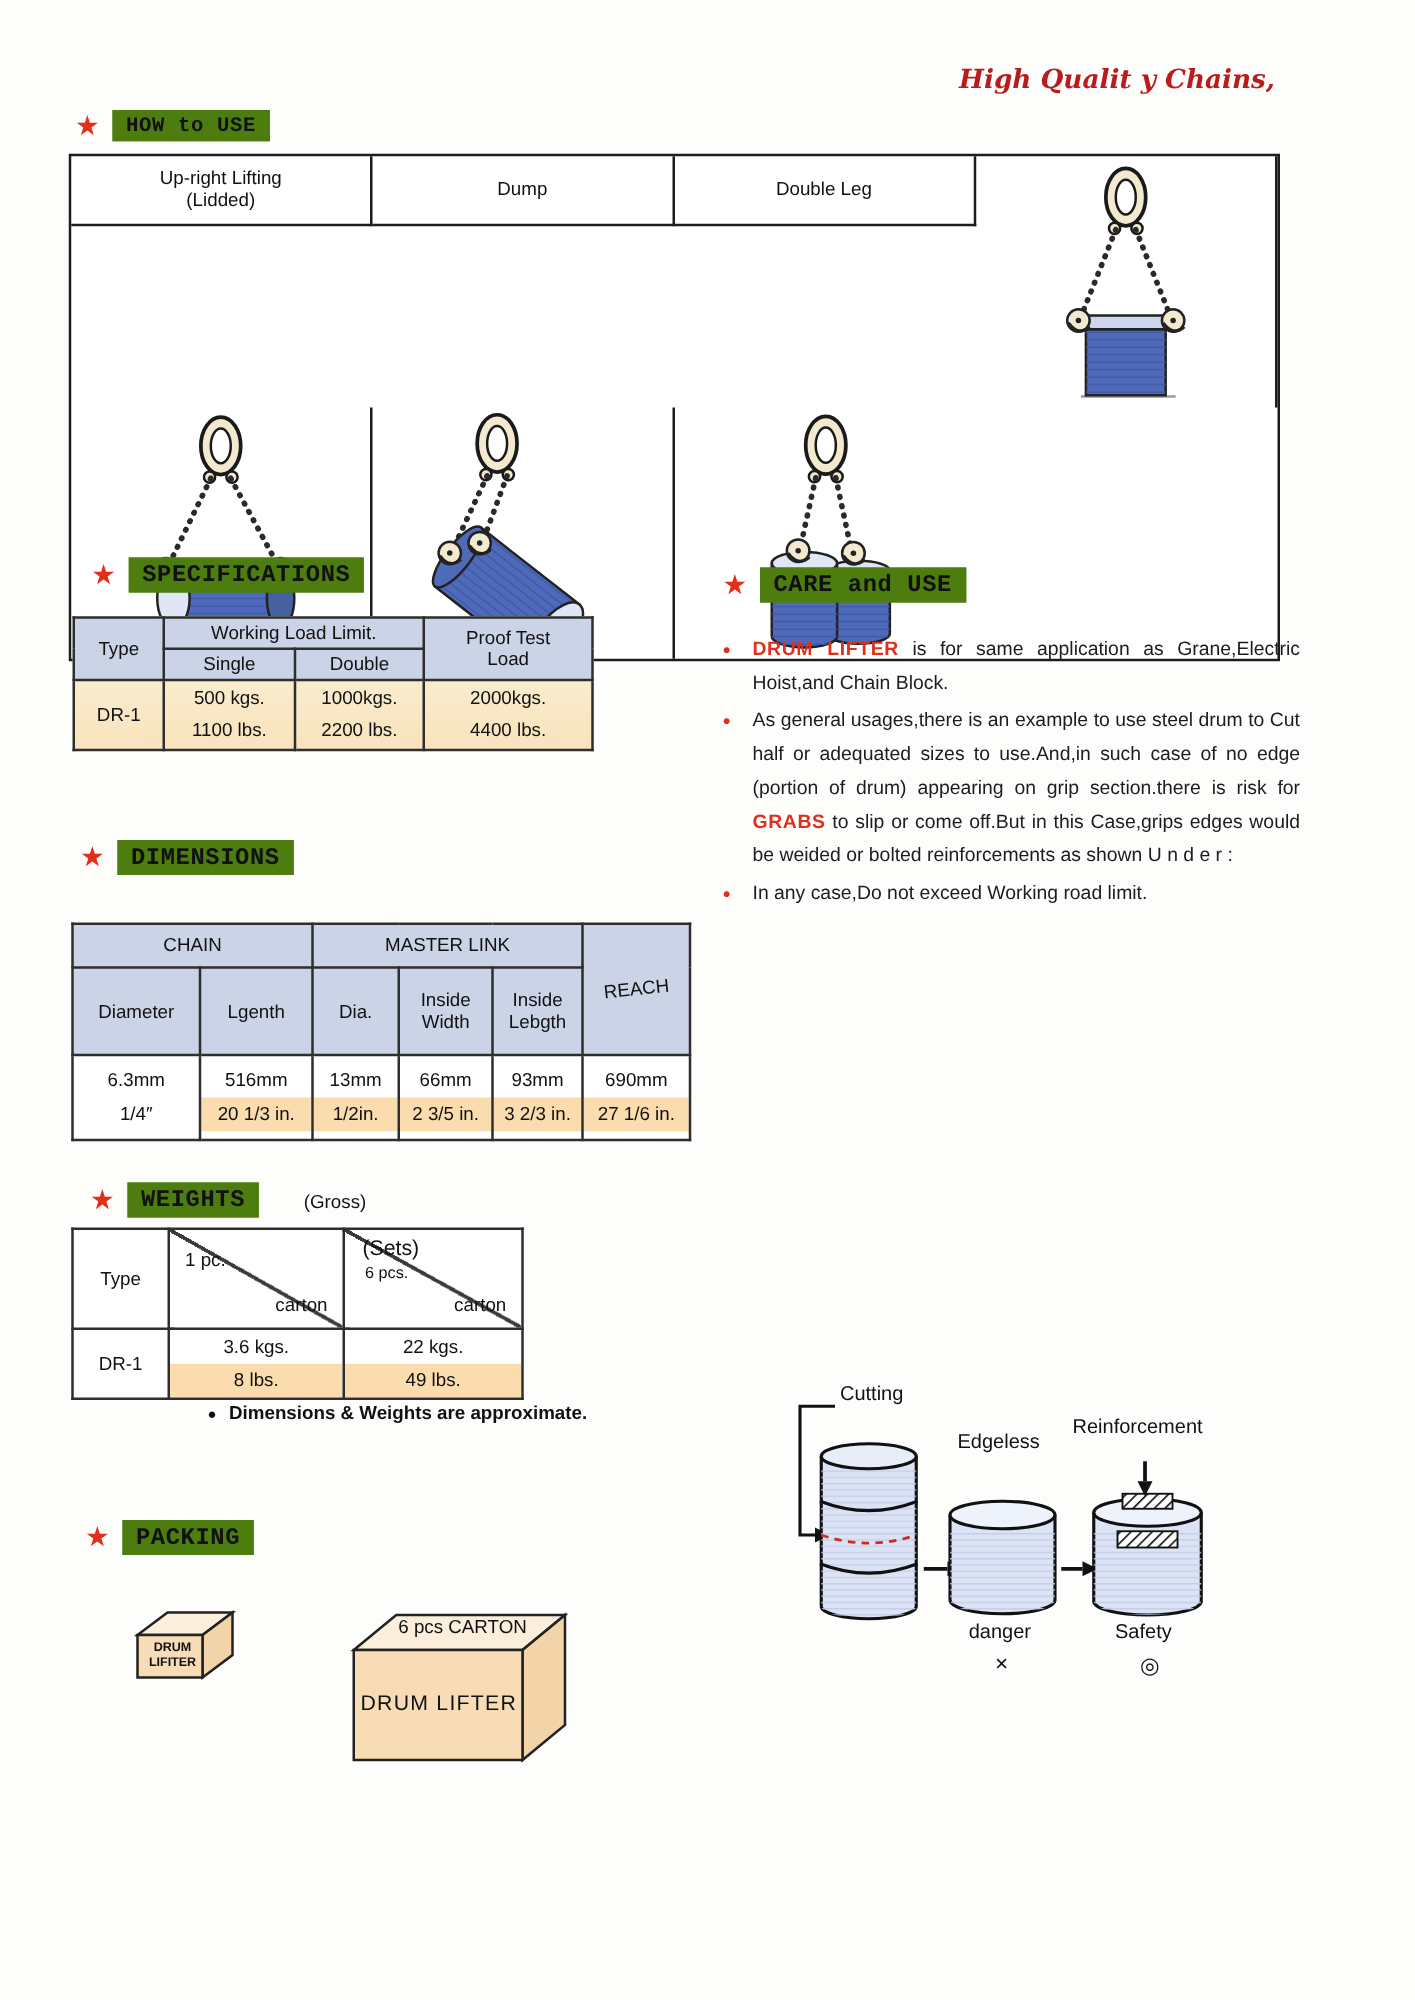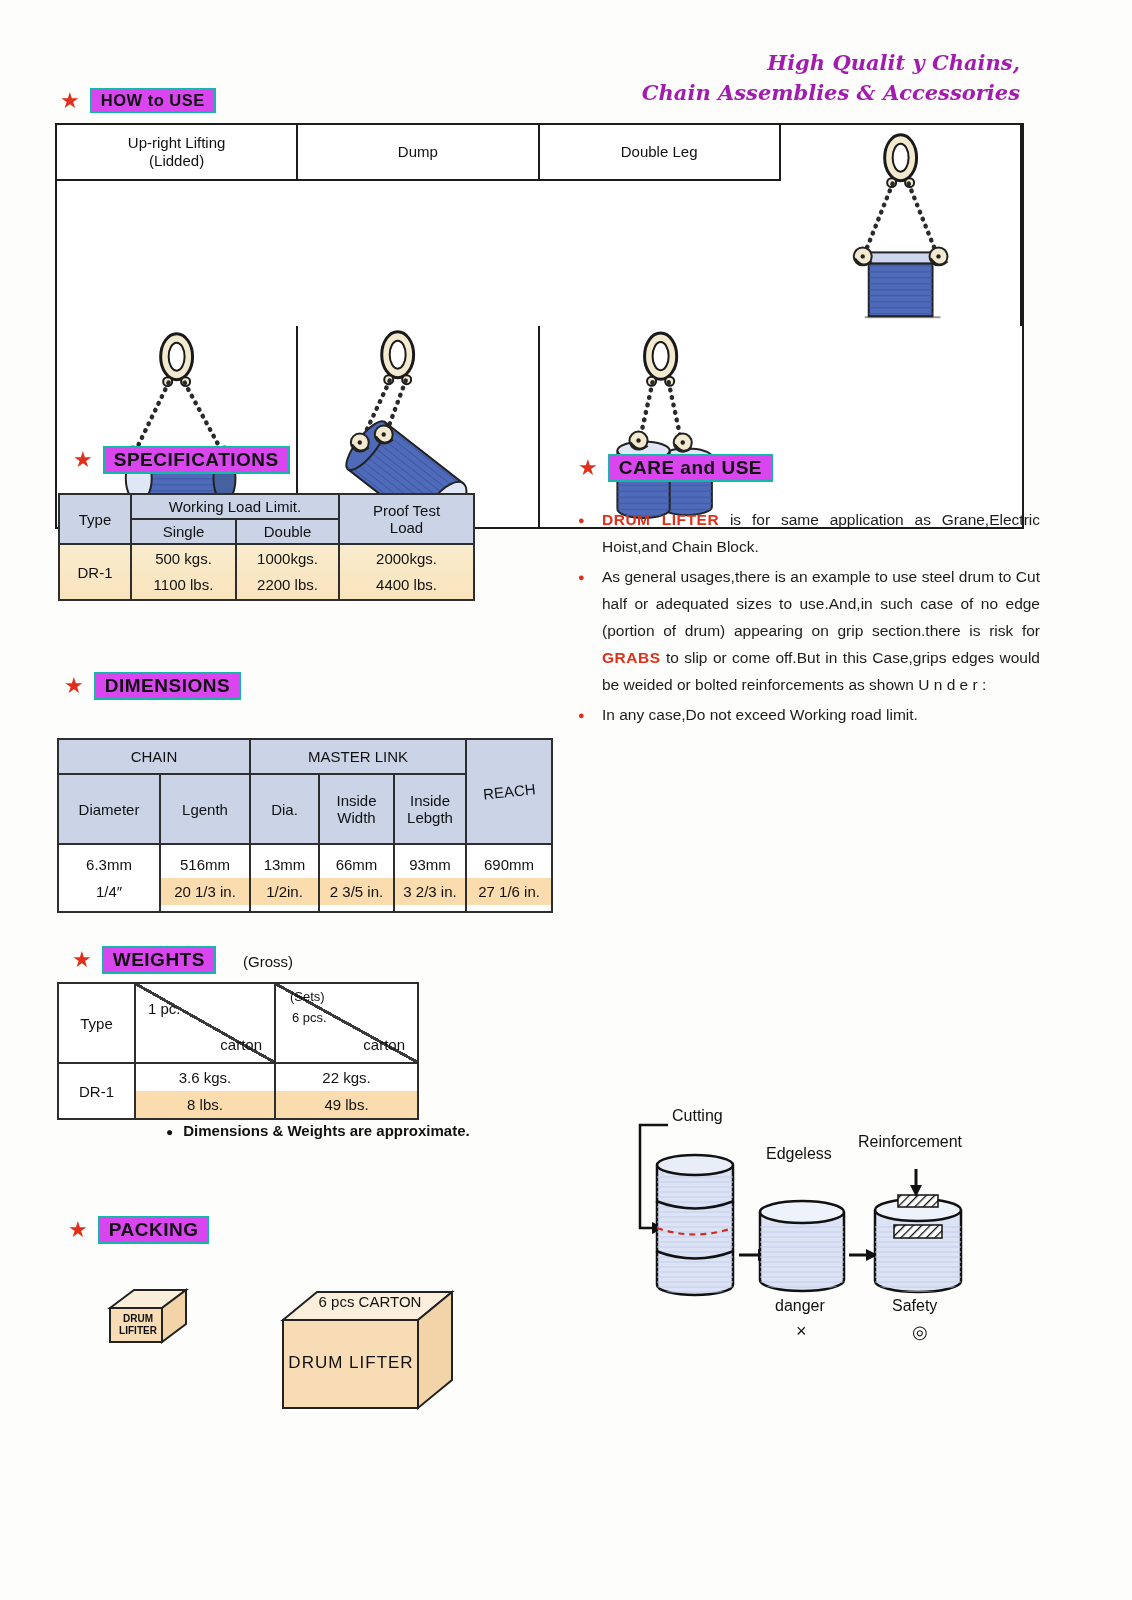--- a/index.html
+++ b/index.html
@@ -1,26 +1,26 @@
 <!DOCTYPE html>
 <html><head>
 <meta charset="utf-8">
 <style>
   html,body{margin:0;padding:0;background:#ffffff;}
   .page{position:relative;width:1132px;height:1600px;background:#fdfdfc;overflow:hidden;
         font-family:"Liberation Sans",sans-serif;color:#1a1a1a;}
   
   .script-hdr{position:absolute;right:112px;top:48px;text-align:right;
       font-family:"DejaVu Serif",serif;font-style:italic;font-weight:bold;
-      font-size:21px;line-height:30px;color:#a21caf;}
+      font-size:21px;line-height:30px;color:#b91c1c;}
   
   .badge{position:absolute;display:flex;align-items:center;gap:10px;}
   .star{color:#e0301b;font-size:22px;line-height:22px;}
-  .badge-box{display:inline-block;background:#d946ef;border:2px solid #14b8a6;
-      padding:1px 9px;font-weight:bold;font-size:19px;letter-spacing:.5px;color:#111;}
+  .badge-box{display:inline-block;background:#4d7c0f;border:2px solid #4d7c0f;
+      padding:1px 9px;font-weight:bold;font-size:19px;letter-spacing:.5px;color:#111;font-family:Liberation Mono, monospace;}
   .badge-box.sm{font-size:16.5px;}
   .gross{position:absolute;font-size:15px;color:#111;}
   
   .howto{position:absolute;left:55px;top:123px;width:965px;
       display:grid;grid-template-columns:1fr 1fr 1fr 1fr;
       border:2.5px solid #1c1c1c;background:#fff;}
   .ht-h{height:54px;border-right:2px solid #1c1c1c;border-bottom:2px solid #1c1c1c;
       display:flex;flex-direction:column;justify-content:center;align-items:center;
       font-size:15px;line-height:18px;color:#111;}
   .ht-h:nth-child(4){border-right:none;}
@@ -36,21 +36,21 @@
   .two>div{line-height:26px;}
   .mline{line-height:27px;background:#fff;}
   .iline{line-height:27px;background:#fbdcae;}
   .iline.plain{background:#fff;}
   .reach-txt{display:inline-block;transform:rotate(-6deg);}
   
   .diagcell{position:relative;background-image:linear-gradient(to right top,
       transparent 48.9%,#3a3a3a 48.9%,#3a3a3a 51.1%,transparent 51.1%);}
   .diagcell .tl{position:absolute;left:12px;top:16px;font-size:15px;}
   .diagcell .tl2{position:absolute;left:16px;top:26px;font-size:13px;}
-  .diagcell .sets{position:absolute;left:14px;top:5px;font-size:13px;}
+  .diagcell .sets{position:absolute;left:14px;top:5px;font-size:17px;}
   .diagcell .br{position:absolute;right:12px;bottom:9px;font-size:15px;}
   
   .note{position:absolute;left:166px;top:1122px;font-size:15px;font-weight:bold;color:#111;}
   .note .dot{margin-right:10px;font-size:12px;}
   
   .care{position:absolute;left:578px;top:506px;width:462px;margin:0;padding:0;list-style:none;}
   .care li{position:relative;padding-left:24px;margin-bottom:3px;font-size:15.5px;
       line-height:27px;text-align:justify;color:#1c1c1c;}
   .care li::before{content:"●";position:absolute;left:0;top:1px;font-size:11px;color:#e0301b;}
   .redw{color:#e0301b;font-weight:bold;letter-spacing:.5px;}
@@ -93,21 +93,20 @@
       <g id="grab">
         <circle r="9" fill="#f3e9cf" stroke="#222" stroke-width="2"></circle>
         <path d="M-8 2 Q0 13 9 5" fill="none" stroke="#222" stroke-width="2.5"></path>
         <circle r="2.2" fill="#222"></circle>
       </g>
     </defs>
   </svg>
 
   <div class="script-hdr">
     <div>High Qualit y Chains,</div>
-    <div>Chain Assemblies &amp; Accessories</div>
   </div>
 
   <div class="badge" style="left:60px;top:88px;">
     <span class="star">★</span>
     <span class="badge-box sm">HOW to USE</span>
   </div>
 
   <div class="howto">
     <div class="ht-h">
       <span>Up-right Lifting</span>

